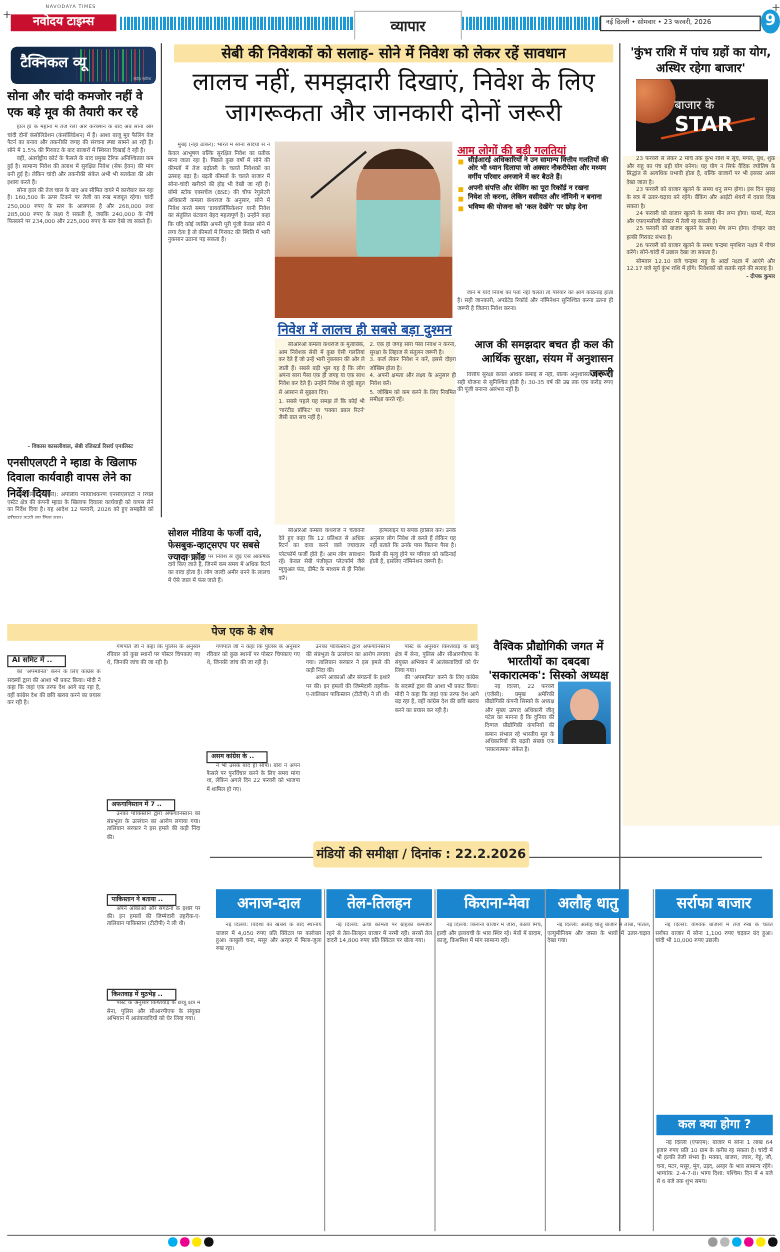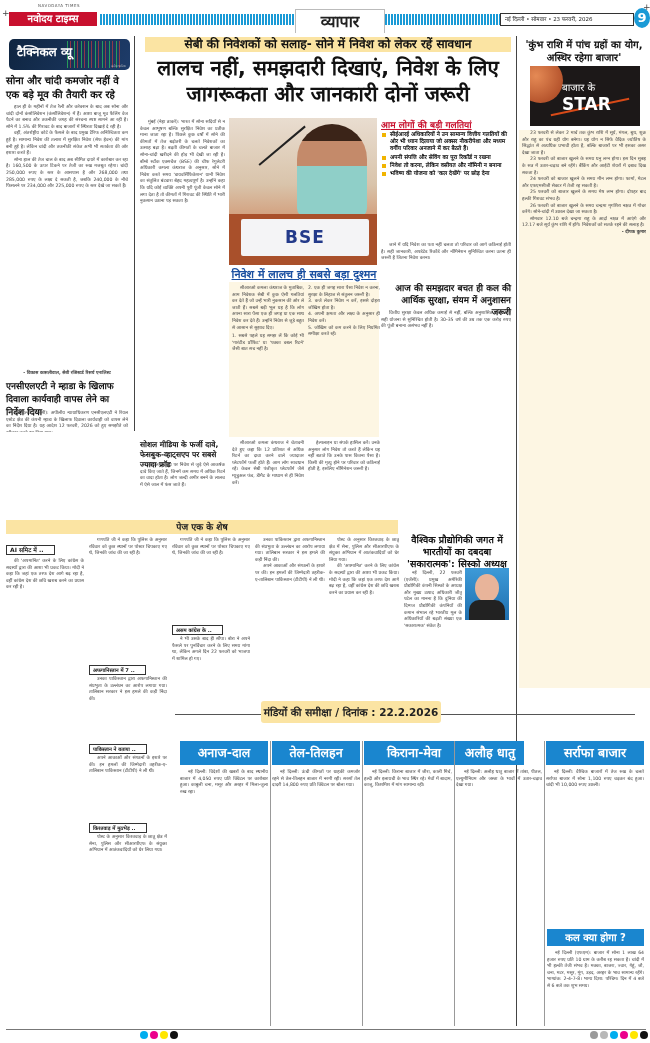--- a/index.html
+++ b/index.html
@@ -2,37 +2,37 @@
 <html><head>
 <meta charset="utf-8">
 <style>
 *{box-sizing:border-box;margin:0;padding:0}
 body{width:650px;height:1043px;background:#fff;font-family:"DejaVu Sans",sans-serif;color:#222;position:relative;overflow:hidden}
 .abs{position:absolute}
 
 .mast-small{left:38px;top:3px;font-size:4px;color:#555;letter-spacing:.5px}
 .mast{left:9px;top:12px;height:14px;width:88px;background:#c8102e;color:#fff;font-size:10px;font-weight:bold;line-height:14px;text-align:center}
 .stripe{top:14px;height:11px;background:repeating-linear-gradient(90deg,#1a9ad6 0 2px,#fff 2px 3px)}
-.sect{left:295px;top:9px;width:90px;height:24px;background:#fff;border:1px solid #bbb;border-bottom:none;text-align:center;font-size:16px;font-weight:bold;line-height:24px;color:#222}
+.sect{left:295px;top:9px;width:90px;height:24px;background:#fff;border:1px solid #bbb;border-bottom:none;text-align:center;font-size:12px;font-weight:bold;line-height:24px;color:#222}
 .dateline{left:500px;top:13px;width:134px;height:13px;border:1px solid #333;font-size:5.5px;line-height:11px;padding-left:4px;background:#fff}
 .pageno{left:634px;top:8px;width:16px;height:20px;border-radius:50%;background:#1a9ad6;color:#fff;font-weight:bold;font-size:13px;text-align:center;line-height:20px}
 .plus{font-size:9px;color:#444}
 
 .tvbox{left:9px;top:39px;width:121px;height:31px;border-radius:5px;background:linear-gradient(120deg,#0f2540,#1e3c6a);overflow:hidden}
 .tvbox .t{position:absolute;left:8px;top:4px;font-size:12px;font-weight:bold;color:#fff}
 .tvbox .c{position:absolute;left:55px;top:2px;width:56px;height:27px;background:repeating-linear-gradient(90deg,transparent 0 3px,rgba(46,200,90,.7) 3px 4px,transparent 4px 6px,rgba(220,60,60,.6) 6px 7px)}
 .tvbox .cr{position:absolute;right:4px;bottom:2px;font-size:3px;color:#ccc}
 h3.l{font-size:10px;font-weight:bold;text-align:left;line-height:14px;color:#111}
 .txt{font-size:4.6px;line-height:6.6px;color:#444;text-align:justify}
 .txt p{text-indent:8px}
 .vrule{background:#444;width:1px}
 .hrule{background:#444;height:1px}
 
 .kicker{left:145px;top:37px;width:366px;height:15px;background:#fbe4a3;font-size:12px;font-weight:bold;line-height:15px;text-align:center;color:#111}
-.headline{left:145px;top:55px;width:366px;font-size:20.5px;line-height:26px;text-align:center;font-weight:bold;color:#111}
+.headline{left:145px;top:55px;width:366px;font-size:20.5px;line-height:26px;text-align:center;font-weight:normal;color:#111}
 .photo{left:229px;top:118px;width:148px;height:147px;background:linear-gradient(180deg,#e9ddd0 0%,#d9c4ab 45%,#c96b3c 100%);overflow:hidden}
 .photo .woman{position:absolute;left:68px;top:6px;width:70px;height:94px;border-radius:35px 35px 10px 10px;background:linear-gradient(180deg,#3b2418 0 18%,#c48a6a 18% 45%,#8fcfc8 45%)}
 .photo .podium{position:absolute;left:0;top:96px;width:148px;height:51px;background:#a9502b}
 .photo .sign{position:absolute;left:12px;top:101px;width:128px;height:37px;background:#f4f4f6;border-radius:2px;font-size:17px;font-weight:bold;color:#233a8a;text-align:center;line-height:37px;letter-spacing:1px}
 .photo .mic{position:absolute;left:30px;top:46px;width:60px;height:1.5px;background:#222;transform:rotate(-40deg);transform-origin:left}
 .sidebox-title{left:381px;top:118px;font-size:9px;font-weight:bold;color:#c8102e;text-decoration:underline}
 .bul{left:381px;width:130px;font-size:5.7px;font-weight:bold;line-height:7.2px;color:#111}
 .bul li{list-style:none;position:relative;padding-left:9px;margin-bottom:1px}
 .bul li:before{content:"";position:absolute;left:1px;top:2px;width:4px;height:4px;background:#f1b400}
 .greedbox{left:229px;top:268px;width:278px;height:160px;background:#fdf6e3}
@@ -95,21 +95,20 @@
 <div class="abs kicker">सेबी की निवेशकों को सलाह- सोने में निवेश को लेकर रहें सावधान</div>
 <h1 class="abs headline">लालच नहीं, समझदारी दिखाएं, निवेश के लिए जागरूकता और जानकारी दोनों जरूरी</h1>
 <div class="abs txt" style="left:140px;top:119px;width:85px;height:315px;overflow:hidden">
     <p>मुंबई (नेहा ठाकरे): भारत में सोना सदियों से न केवल आभूषण बल्कि सुरक्षित निवेश का प्रतीक माना जाता रहा है। पिछले कुछ वर्षों में सोने की कीमतों में तेज बढ़ोतरी के चलते निवेशकों का उत्साह बढ़ा है। बढ़ती कीमतों के चलते बाजार में सोना-चांदी खरीदने की होड़ भी देखी जा रही है। बॉम्बे स्टॉक एक्सचेंज (BSE) की चीफ रेगुलेटरी अधिकारी कमला कंथराज के अनुसार, सोने में निवेश करते समय 'डायवर्सिफिकेशन' यानी निवेश का संतुलित बंटवारा बेहद महत्वपूर्ण है। उन्होंने कहा कि यदि कोई व्यक्ति अपनी पूरी पूंजी केवल सोने में लगा देता है तो कीमतों में गिरावट की स्थिति में भारी नुकसान उठाना पड़ सकता है।</p>
   </div>
 
 <div class="abs photo">
   <div class="woman"></div>
   <div class="mic"></div>
   <div class="podium"></div>
-  <div class="sign">BSE</div>
 </div>
 
 <div class="abs sidebox-title">आम लोगों की बड़ी गलतियां</div>
 <ul class="abs bul" style="top:131px">
   <li>सीईआरई अधिकारियों ने उन सामान्य वित्तीय गलतियों की ओर भी ध्यान दिलाया जो अक्सर नौकरीपेशा और मध्यम वर्गीय परिवार अनजाने में कर बैठते हैं।</li>
   <li>अपनी संपत्ति और सेविंग का पूरा रिकॉर्ड न रखना</li>
   <li>निवेश तो करना, लेकिन वसीयत और नॉमिनी न बनाना</li>
   <li>भविष्य की योजना को 'कल देखेंगे' पर छोड़ देना</li>
 </ul>
 <div class="abs txt" style="left:381px;top:242px;width:130px;height:36px;overflow:hidden">

